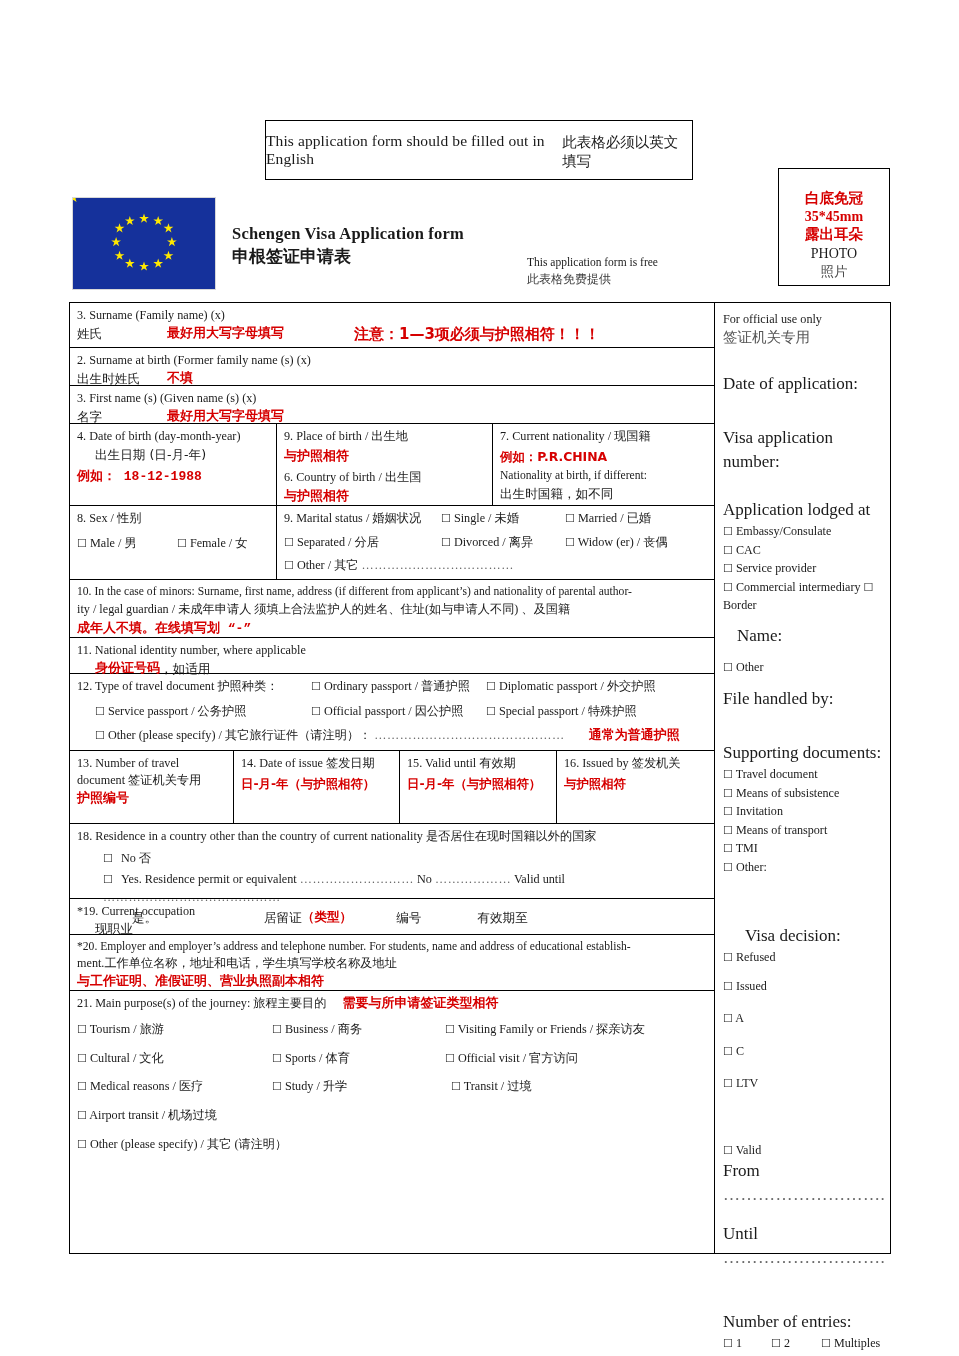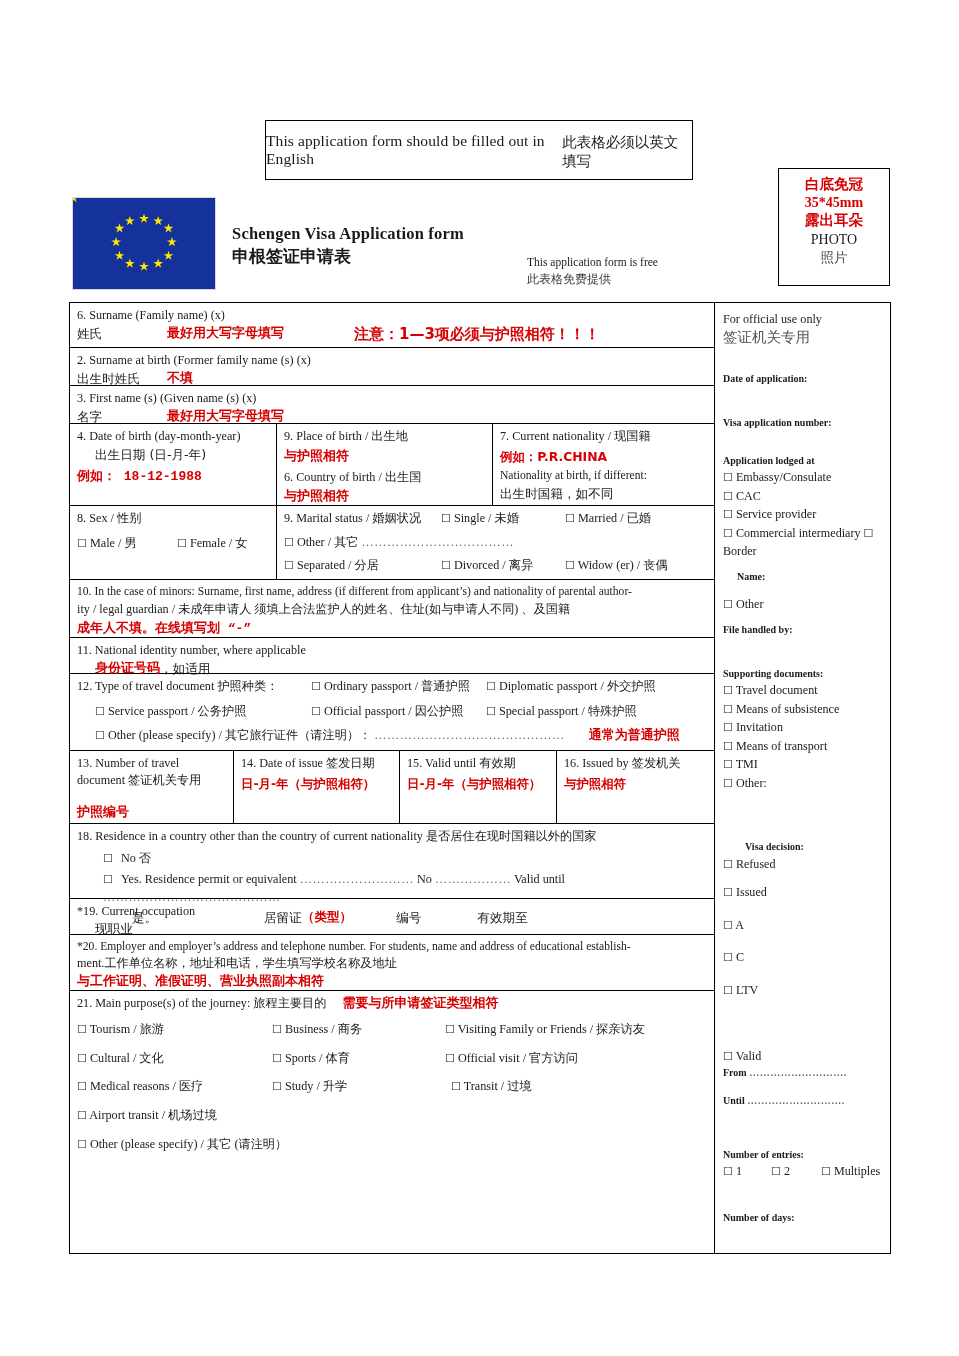--- a/index.html
+++ b/index.html
@@ -29,21 +29,21 @@
 
   
   #title-en{position:absolute;left:232px;top:224px;font-size:16.5px;font-weight:bold;letter-spacing:.2px;}
   #title-cn{position:absolute;left:232px;top:245px;font-size:17px;font-weight:bold;}
   #free-en{position:absolute;left:527px;top:256px;font-size:11.5px;}
   #free-cn{position:absolute;left:527px;top:271px;font-size:12px;color:#3b3b3b;}
 
   
   #photo-box{
     position:absolute;left:778px;top:168px;width:112px;height:118px;
-    border:1.2px solid #000;box-sizing:border-box;text-align:center;padding-top:6px;
+    border:1.2px solid #000;box-sizing:border-box;text-align:center;padding-top:20px;
   }
   #photo-box .r{font-size:14.5px;font-weight:bold;color:#d60000;line-height:1.28;
     font-family:"DejaVu Sans","Liberation Sans",sans-serif;}
   #photo-box .r2{font-size:14px;font-weight:bold;color:#d60000;line-height:1.28;}
   #photo-box .p1{font-size:14px;line-height:1.3;margin-top:1px;}
   #photo-box .p2{font-size:13.5px;color:#4a4a4a;line-height:1.3;}
 
   
   #form{
     position:absolute;left:69px;top:302px;width:822px;height:952px;
@@ -73,21 +73,21 @@
   .cb{font-family:"DejaVu Sans",sans-serif;font-size:11px;}
   .dots{letter-spacing:.5px;color:#666;}
 
   .ind{padding-left:26px;}
   .ind2{padding-left:18px;}
   .fl{display:flex;}
 
   
   #right-col .ohead{font-size:12.2px;line-height:1.4;}
   #right-col .ozh{font-size:14.5px;font-family:"DejaVu Sans","Liberation Sans",sans-serif;color:#555;line-height:1.35;}
-  #right-col .olab{font-size:10px;line-height:1.42;font-weight:bold;}
+  #right-col .olab{font-size:17px;line-height:1.42;}
   #right-col .ochk{font-size:12.1px;line-height:1.5;}.sp10{height:10px;}.sp14{height:14px;}
   .sp18{height:18px;}.sp24{height:24px;}.sp30{height:30px;}
 </style>
 </head>
 <body>
 
 <div id="notice-box">
   <div class="l1">This application form should be filled out in English</div>
   <div class="l2 cn">此表格必须以英文填写</div>
 </div>
@@ -126,21 +126,21 @@
   <div class="p1">PHOTO</div>
   <div class="p2 cn">照片</div>
 </div>
 
 <div id="form">
 
   <div id="left-col">
 
     <div class="row" style="height:45px;">
       <div class="cell">
-        <div class="en">6. Surname (Family name) (x)</div>
+        <div class="en">3. Surname (Family name) (x)</div>
         <div class="fl" style="margin-top:1px;">
           <div class="zh" style="width:90px;">姓氏</div>
           <div class="note">最好用大写字母填写</div>
           <div class="warn" style="margin-left:70px;">注意：1—3项必须与护照相符！！！</div>
         </div>
       </div>
     </div>
 
     <div class="row" style="height:38px;">
       <div class="cell">
@@ -202,38 +202,38 @@
           <div class="mix" style="width:124px;">
             <span class="cb">☐</span>
             <span>Single / 未婚</span>
           </div>
           <div class="mix">
             <span class="cb">☐</span>
             <span>Married / 已婚</span>
           </div>
         </div>
         <div class="fl" style="margin-top:6px;">
+          <div class="mix" style="width:157px;">
+            <span class="cb">☐</span>
+            <span>Separated / 分居</span>
+          </div>
+          <div class="mix" style="width:124px;">
+            <span class="cb">☐</span>
+            <span>Divorced / 离异</span>
+          </div>
+          <div class="mix">
+            <span class="cb">☐</span>
+            <span>Widow (er) / 丧偶</span>
+          </div>
+        </div>
+        <div class="fl" style="margin-top:6px;">
           <div class="mix">
             <span class="cb">☐</span>
             <span>Other / 其它</span>
             <span class="dots">………………………………</span>
-          </div>
-        </div>
-        <div class="fl" style="margin-top:6px;">
-          <div class="mix" style="width:157px;">
-            <span class="cb">☐</span>
-            <span>Separated / 分居</span>
-          </div>
-          <div class="mix" style="width:124px;">
-            <span class="cb">☐</span>
-            <span>Divorced / 离异</span>
-          </div>
-          <div class="mix">
-            <span class="cb">☐</span>
-            <span>Widow (er) / 丧偶</span>
           </div>
         </div>
       </div>
     </div>
 
     <div class="row" style="height:58px;">
       <div class="cell">
         <div class="en-s">10. In the case of minors: Surname, first name, address (if different from applicant’s) and nationality of parental author-</div>
         <div class="mix" style="margin-top:1px;">ity / legal guardian  /  未成年申请人  须填上合法监护人的姓名、住址(如与申请人不同) 、及国籍</div>
         <div class="note" style="margin-top:1px;">成年人不填。在线填写划 “-”</div>
@@ -285,21 +285,21 @@
           </div>
           <div class="note" style="margin-left:24px;">通常为普通护照</div>
         </div>
       </div>
     </div>
 
     <div class="row cols" style="height:73px;">
       <div class="cell vdiv" style="width:164px;">
         <div class="en">13. Number of travel</div>
         <div class="mix">document 签证机关专用</div>
-        <div class="note" style="margin-top:14px;">护照编号</div>
+        <div class="note" style="margin-top:0;">护照编号</div>
       </div>
       <div class="cell vdiv" style="width:166px;">
         <div class="mix">14. Date of issue 签发日期</div>
         <div class="note-s" style="margin-top:2px;">日-月-年（与护照相符）</div>
       </div>
       <div class="cell vdiv" style="width:157px;">
         <div class="mix">15. Valid until 有效期</div>
         <div class="note-s" style="margin-top:2px;">日-月-年（与护照相符）</div>
       </div>
       <div class="cell" style="width:156px;">

